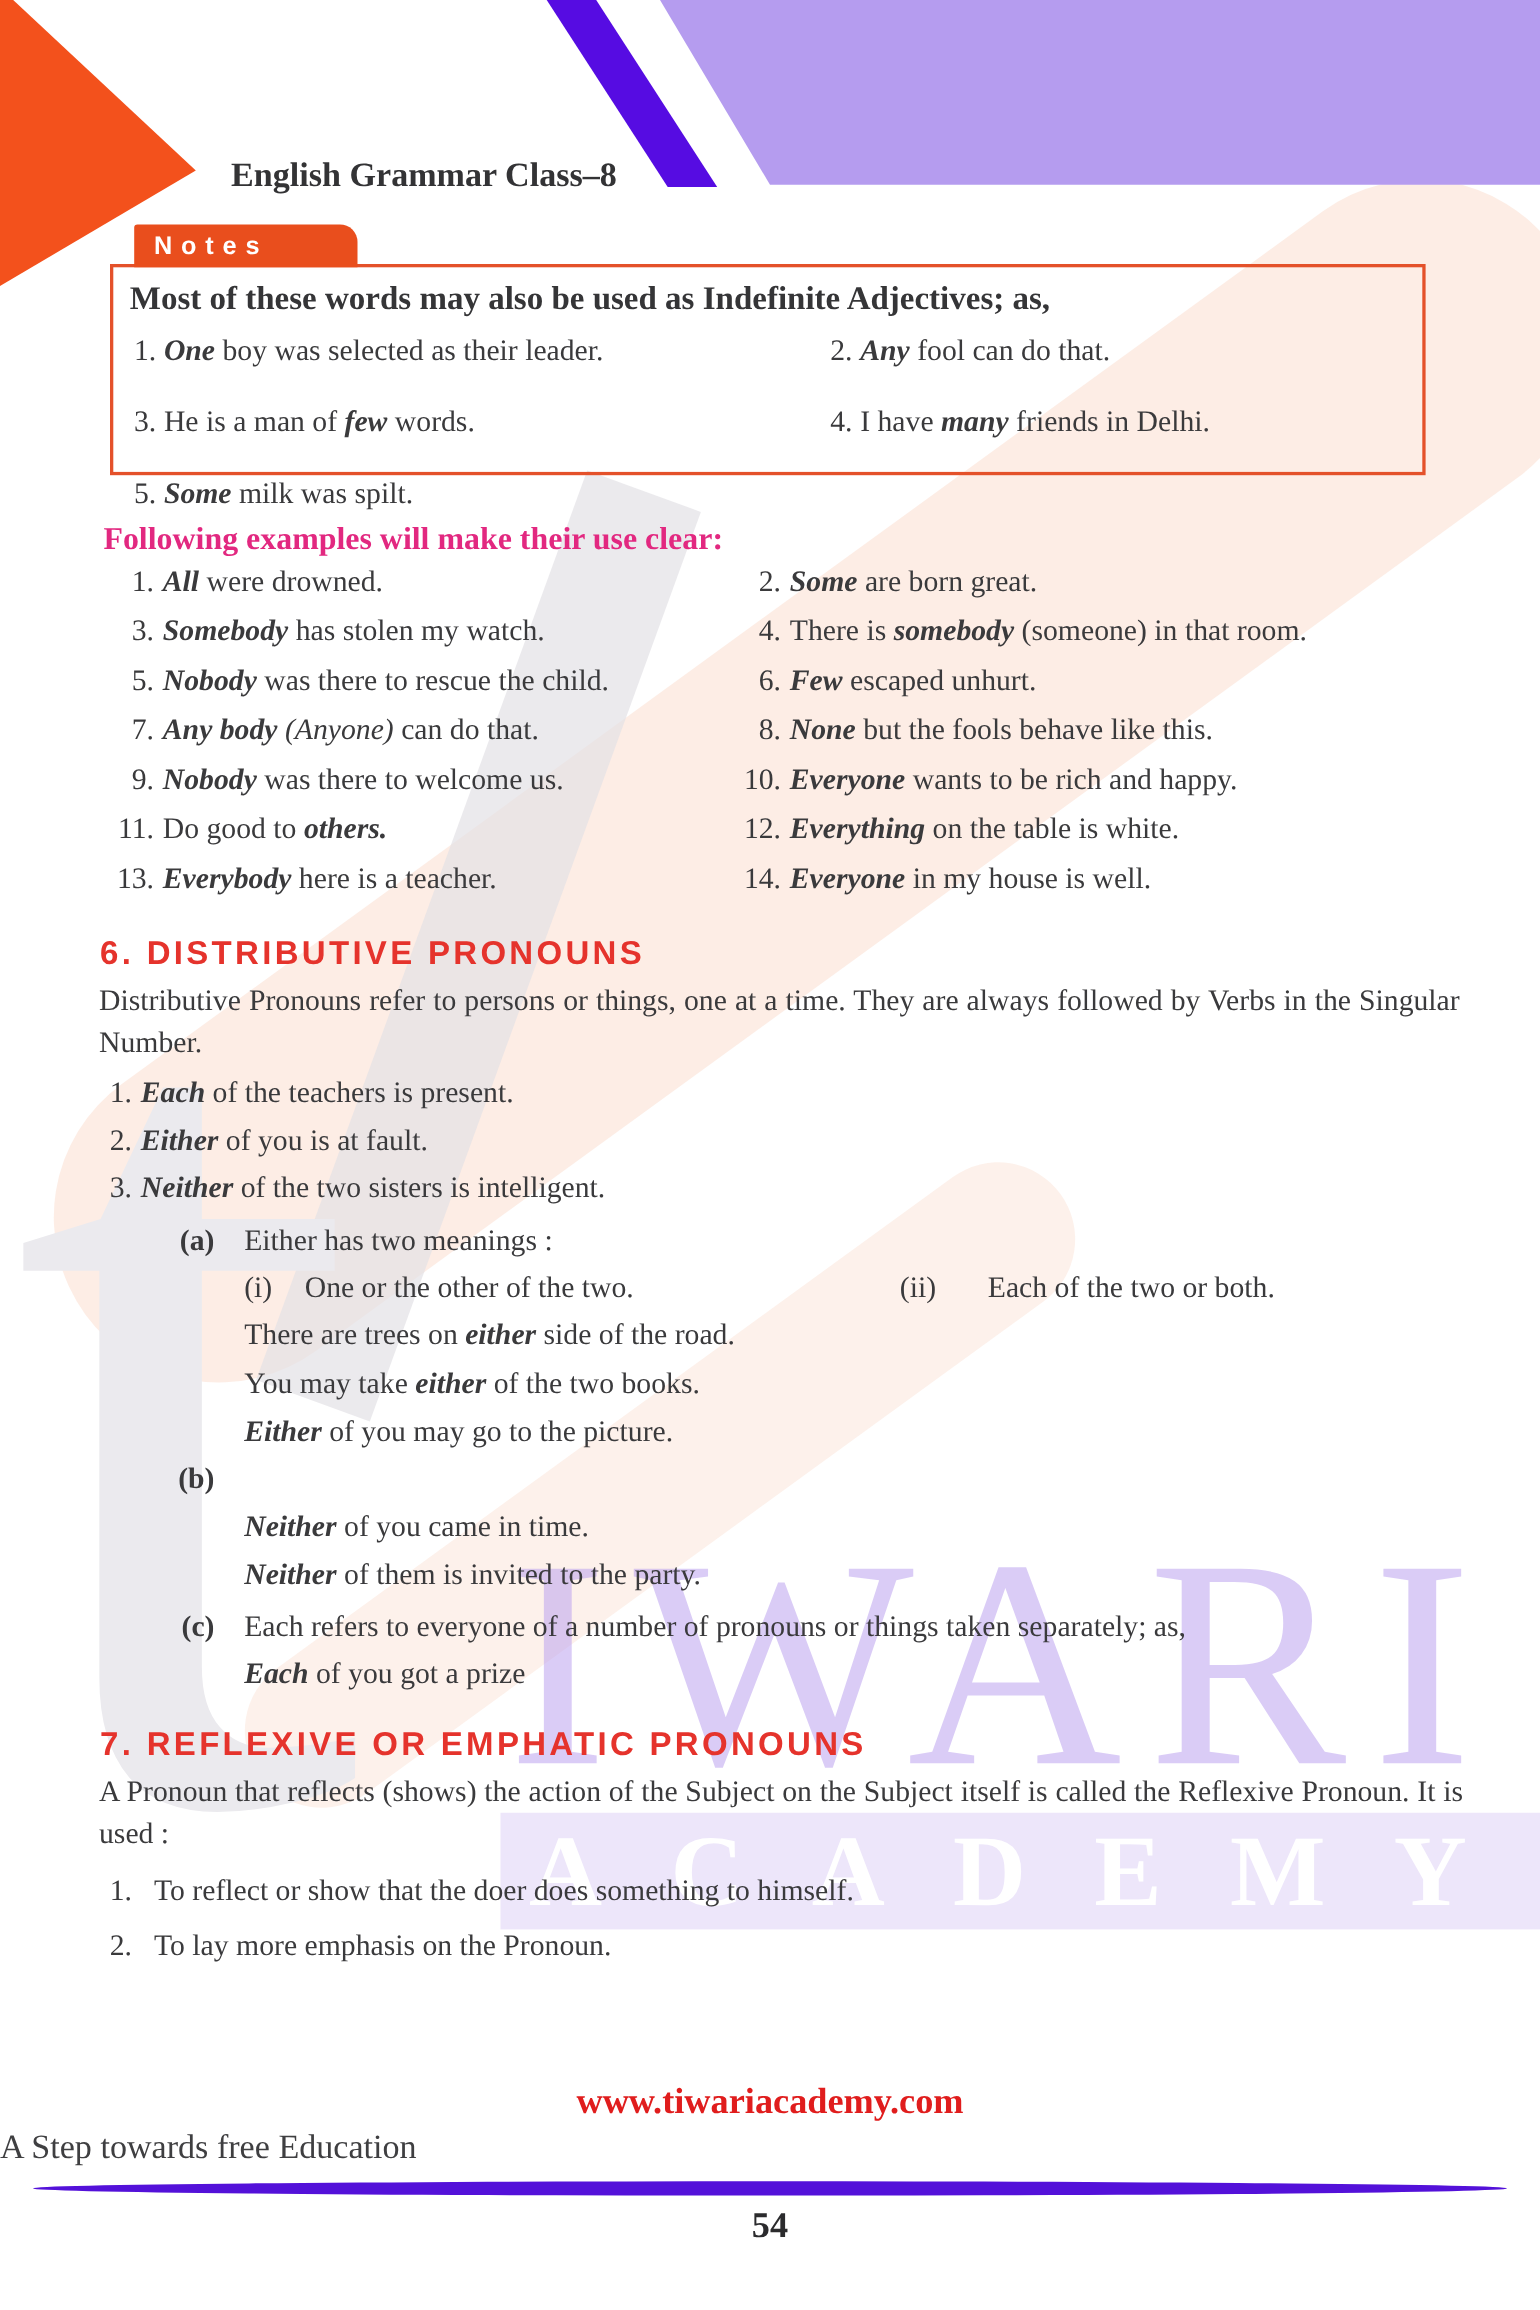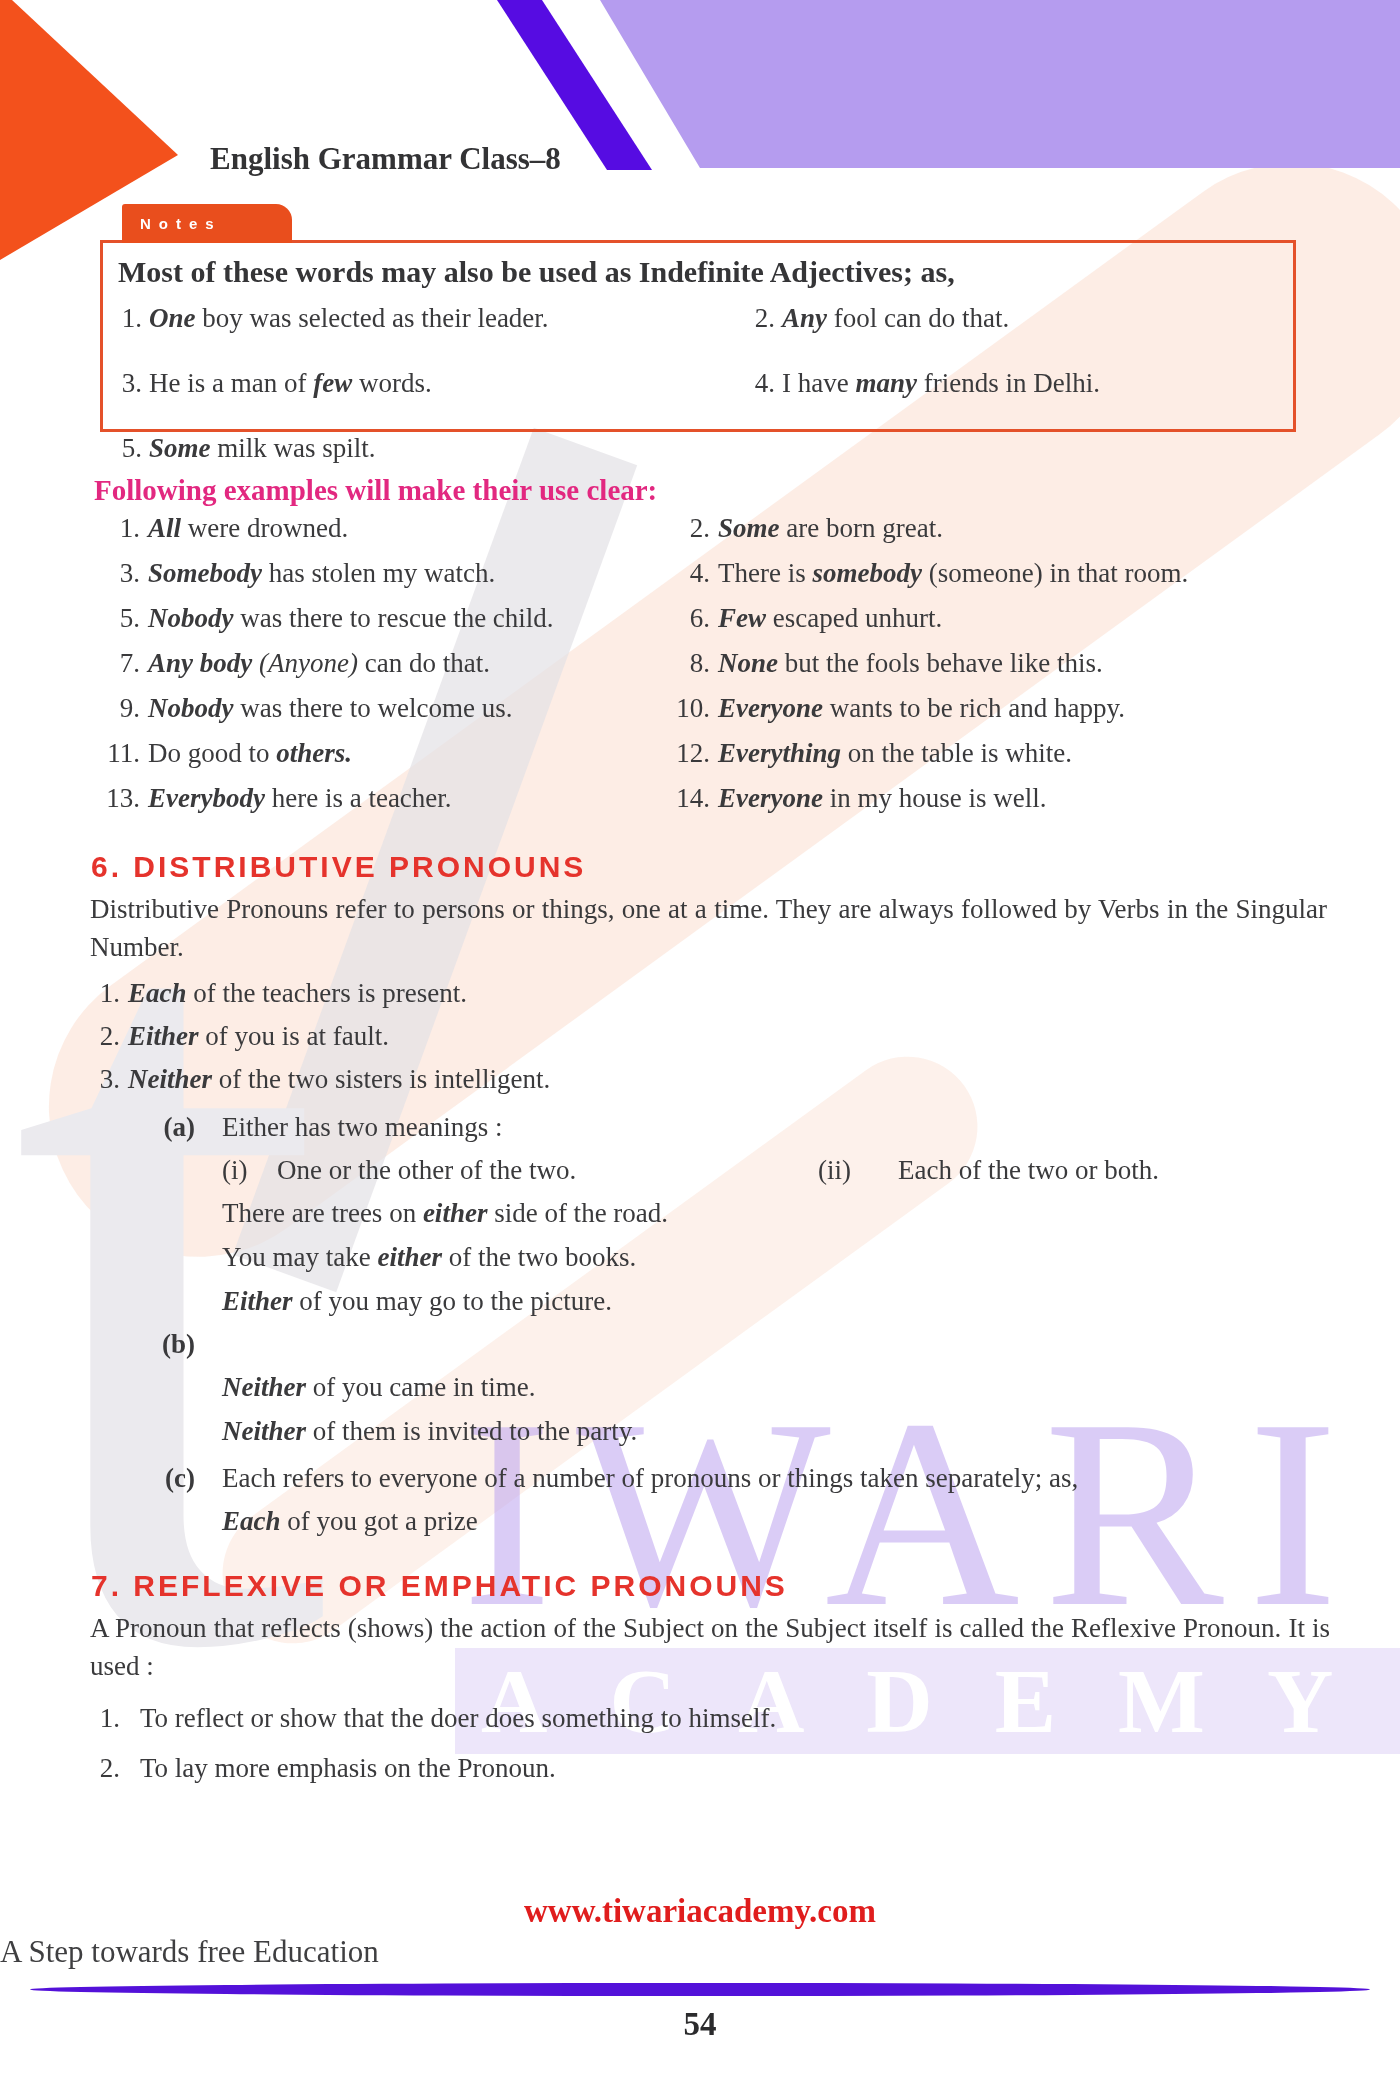--- a/index.html
+++ b/index.html
@@ -23,23 +23,23 @@
                    line-height:106px;letter-spacing:62px;color:#ffffff;padding-left:26px;
                    white-space:nowrap;overflow:hidden;display:block;}
 
   
   .banner{left:0;top:0;}
 
   
   .title{left:210px;top:141px;font-size:31px;font-weight:bold;color:#333335;}
 
   
-  .badge{left:122px;top:204px;width:170px;height:39px;background:#e94e1d;
+  .badge{left:122px;top:204px;width:203px;height:39px;background:#e94e1d;
          border-radius:3px 16px 0 0;z-index:3;
-         font-family:"Liberation Sans",sans-serif;font-weight:bold;font-size:15px;
+         font-family:"Liberation Sans",sans-serif;font-weight:bold;font-size:23px;
          color:#fff;letter-spacing:8px;line-height:39px;padding-left:18px;box-sizing:border-box;}
   .notes-box{left:100px;top:240px;width:1196px;height:192px;border:3px solid #e4512a;
              box-sizing:border-box;background:transparent;z-index:2;}
   .nb-heading{margin:12px 0 0 15px;font-size:30px;font-weight:bold;color:#353537;}
   .nb-grid{display:grid;grid-template-columns:590px 1fr;grid-auto-rows:43px;margin:8px 0 0 0;
            padding-left:15px;font-size:27px;gap:22px;}
   .nb-grid .num{display:inline-block;width:24px;text-align:right;margin-right:7px;}
   .nb-grid div:nth-of-type(even) .num{width:45px;}
   .cellrow{line-height:43px;white-space:nowrap;}
 

